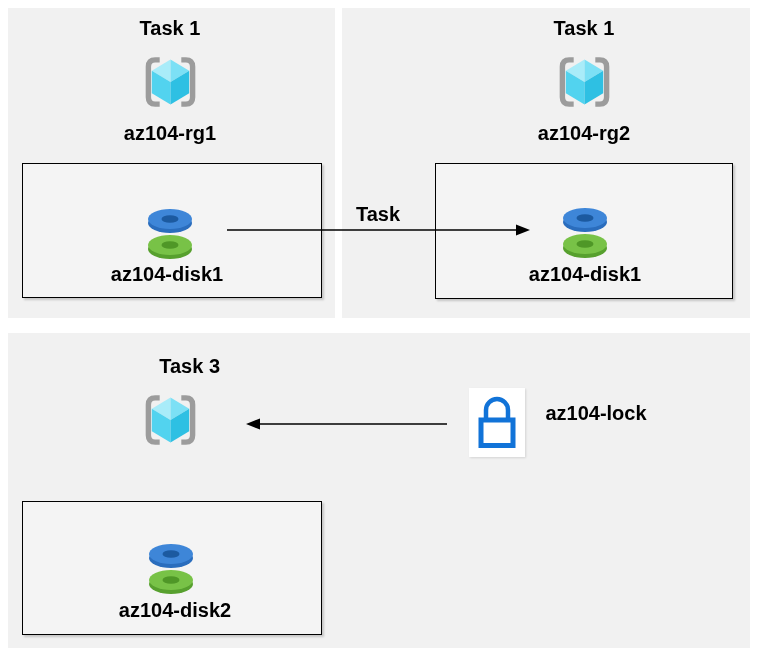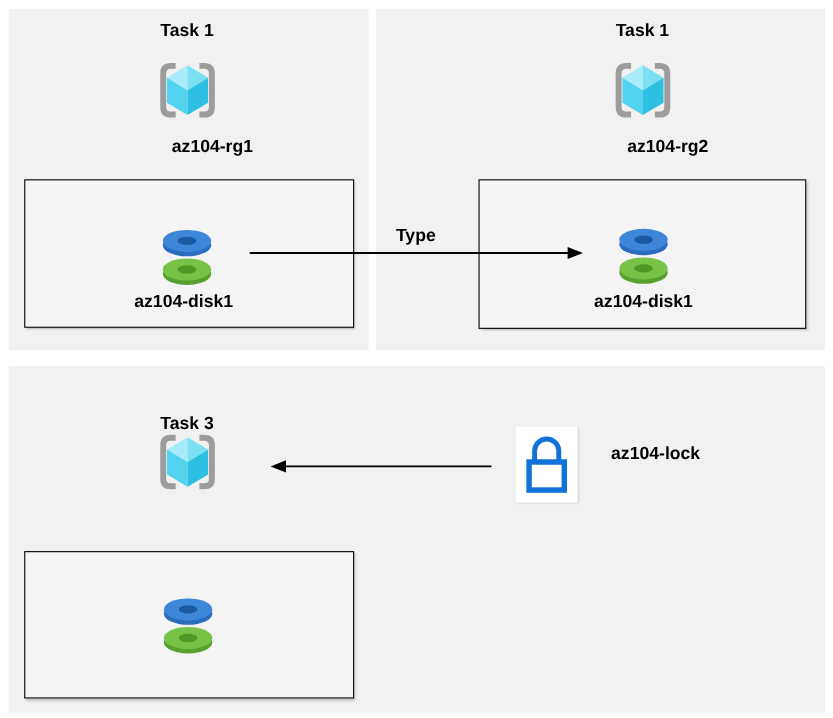--- a/index.html
+++ b/index.html
@@ -12,42 +12,42 @@
     overflow:hidden;
   }
   .panel{
     position:absolute;
     background:#f1f1f1;
   }
   .abs{position:absolute;}
   .lbl{
     position:absolute;
     font-weight:bold;
-    font-size:16px;
+    font-size:20px;
     line-height:17px;
     text-align:center;
     color:#000;
     white-space:nowrap;
   }
   .inner-box{
     position:absolute;
     background:#f4f4f4;
     border:1.4px solid #000;
     box-shadow:2px 2px 2px rgba(0,0,0,0.18);
     box-sizing:border-box;
   }
   .lock-plate{
     position:absolute;
     background:#ffffff;
     box-shadow:1px 1px 2px rgba(0,0,0,0.12);
   }
   .lock-text{
     position:absolute;
     font-weight:bold;
-    font-size:16px;
+    font-size:20px;
     line-height:26px;
     text-align:center;
   }
   svg{display:block;}
 </style>
 </head>
 <body>
 
 <svg width="0" height="0" style="position:absolute" aria-hidden="true">
   <defs>
@@ -75,54 +75,55 @@
   </defs>
 </svg>
 
 <div class="page">
 
   <div class="panel" style="left:8px;top:8px;width:327px;height:310px;"></div>
   <div class="lbl" style="left:120px;top:20px;width:100px;">Task 1</div>
   <svg class="abs" style="left:142px;top:53px;" width="57" height="58" viewBox="0 0 58 58">
       <use href="#sym-rg"></use>
     </svg>
-  <div class="lbl" style="left:110px;top:125px;width:120px;text-align:right;">az104-rg1</div>
+  <div class="lbl" style="left:110px;top:125px;width:120px;">az104-rg1</div>
   <div class="inner-box" style="left:22px;top:163px;width:300px;height:135px;"></div>
   <svg class="abs" style="left:142px;top:204px;" width="56" height="56" viewBox="0 0 56 56">
       <use href="#sym-disk"></use>
     </svg>
   <div class="lbl" style="left:107px;top:266px;width:120px;">az104-disk1</div>
 
   <div class="panel" style="left:342px;top:8px;width:408px;height:310px;"></div>
   <div class="lbl" style="left:534px;top:20px;width:100px;">Task 1</div>
   <svg class="abs" style="left:556px;top:53px;" width="57" height="58" viewBox="0 0 58 58">
       <use href="#sym-rg"></use>
     </svg>
-  <div class="lbl" style="left:524px;top:125px;width:120px;text-align:right;">az104-rg2</div>
+  <div class="lbl" style="left:524px;top:125px;width:120px;">az104-rg2</div>
   <div class="inner-box" style="left:435px;top:163px;width:298px;height:136px;"></div>
   <svg class="abs" style="left:557px;top:203px;" width="56" height="56" viewBox="0 0 56 56">
       <use href="#sym-disk"></use>
     </svg>
   <div class="lbl" style="left:525px;top:266px;width:120px;">az104-disk1</div>
 
-  <div class="lbl" style="left:346px;top:206px;width:64px;">Type</div>
+  <div class="lbl" style="left:346px;top:206px;width:64px;">Task</div>
   <svg class="abs" style="left:226px;top:220px;" width="305" height="20">
     <line x1="1" y1="10" x2="292" y2="10" stroke="#000" stroke-width="1.6"></line>
     <polygon points="290,4.5 304,10 290,15.5" fill="#000"></polygon>
   </svg>
 
   <div class="panel" style="left:8px;top:333px;width:742px;height:315px;"></div>
-  <div class="lbl" style="left:120px;top:377px;width:100px;">Task 3</div>
+  <div class="lbl" style="left:120px;top:358px;width:100px;text-align:right;">Task 3</div>
   <svg class="abs" style="left:142px;top:391px;" width="57" height="58" viewBox="0 0 58 58">
       <use href="#sym-rg"></use>
     </svg>
   <div class="inner-box" style="left:22px;top:501px;width:300px;height:134px;"></div>
   <svg class="abs" style="left:143px;top:539px;" width="56" height="56" viewBox="0 0 56 56">
       <use href="#sym-disk"></use>
     </svg>
+  <div class="lbl" style="left:115px;top:602px;width:120px;">az104-disk2</div>
 
   <svg class="abs" style="left:245px;top:414px;" width="202" height="20">
     <line x1="14" y1="10" x2="202" y2="10" stroke="#000" stroke-width="1.6"></line>
     <polygon points="15,4.5 1,10 15,15.5" fill="#000"></polygon>
   </svg>
 
   <div class="lock-plate" style="left:469px;top:388px;width:56px;height:69px;"></div>
   <svg class="abs" style="left:469px;top:388px;" width="56" height="69" viewBox="0 0 56 69">
       <use href="#sym-lock"></use>
     </svg>

